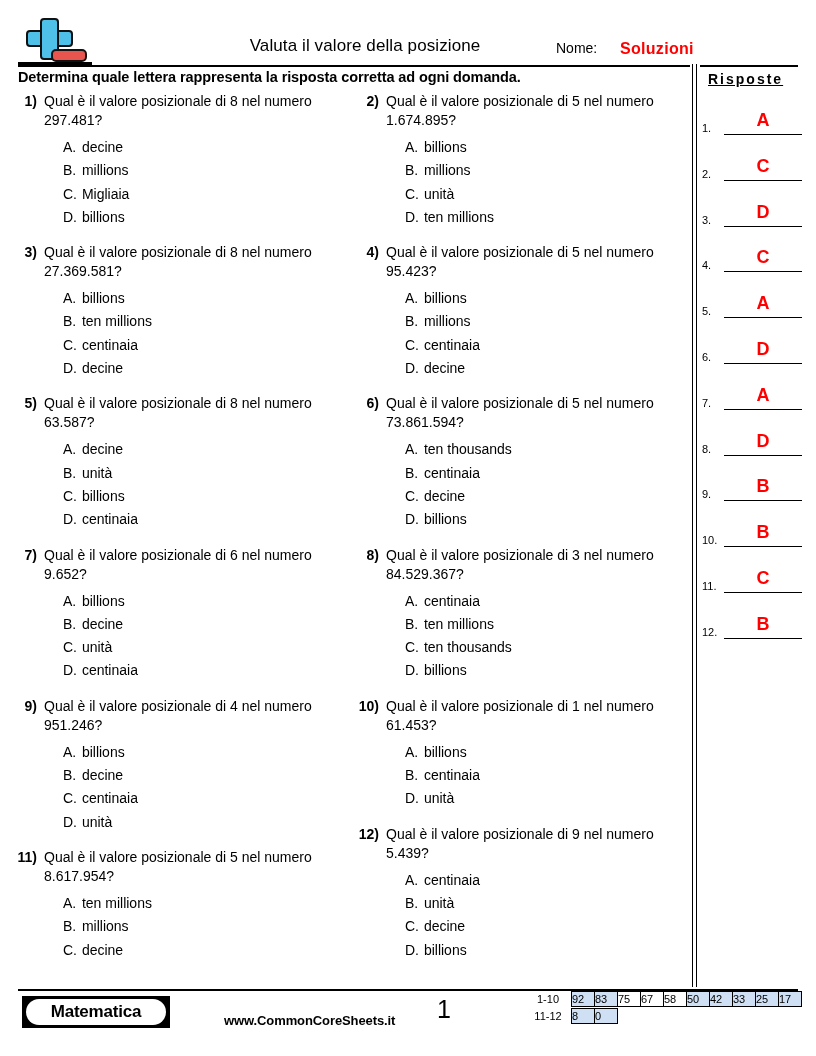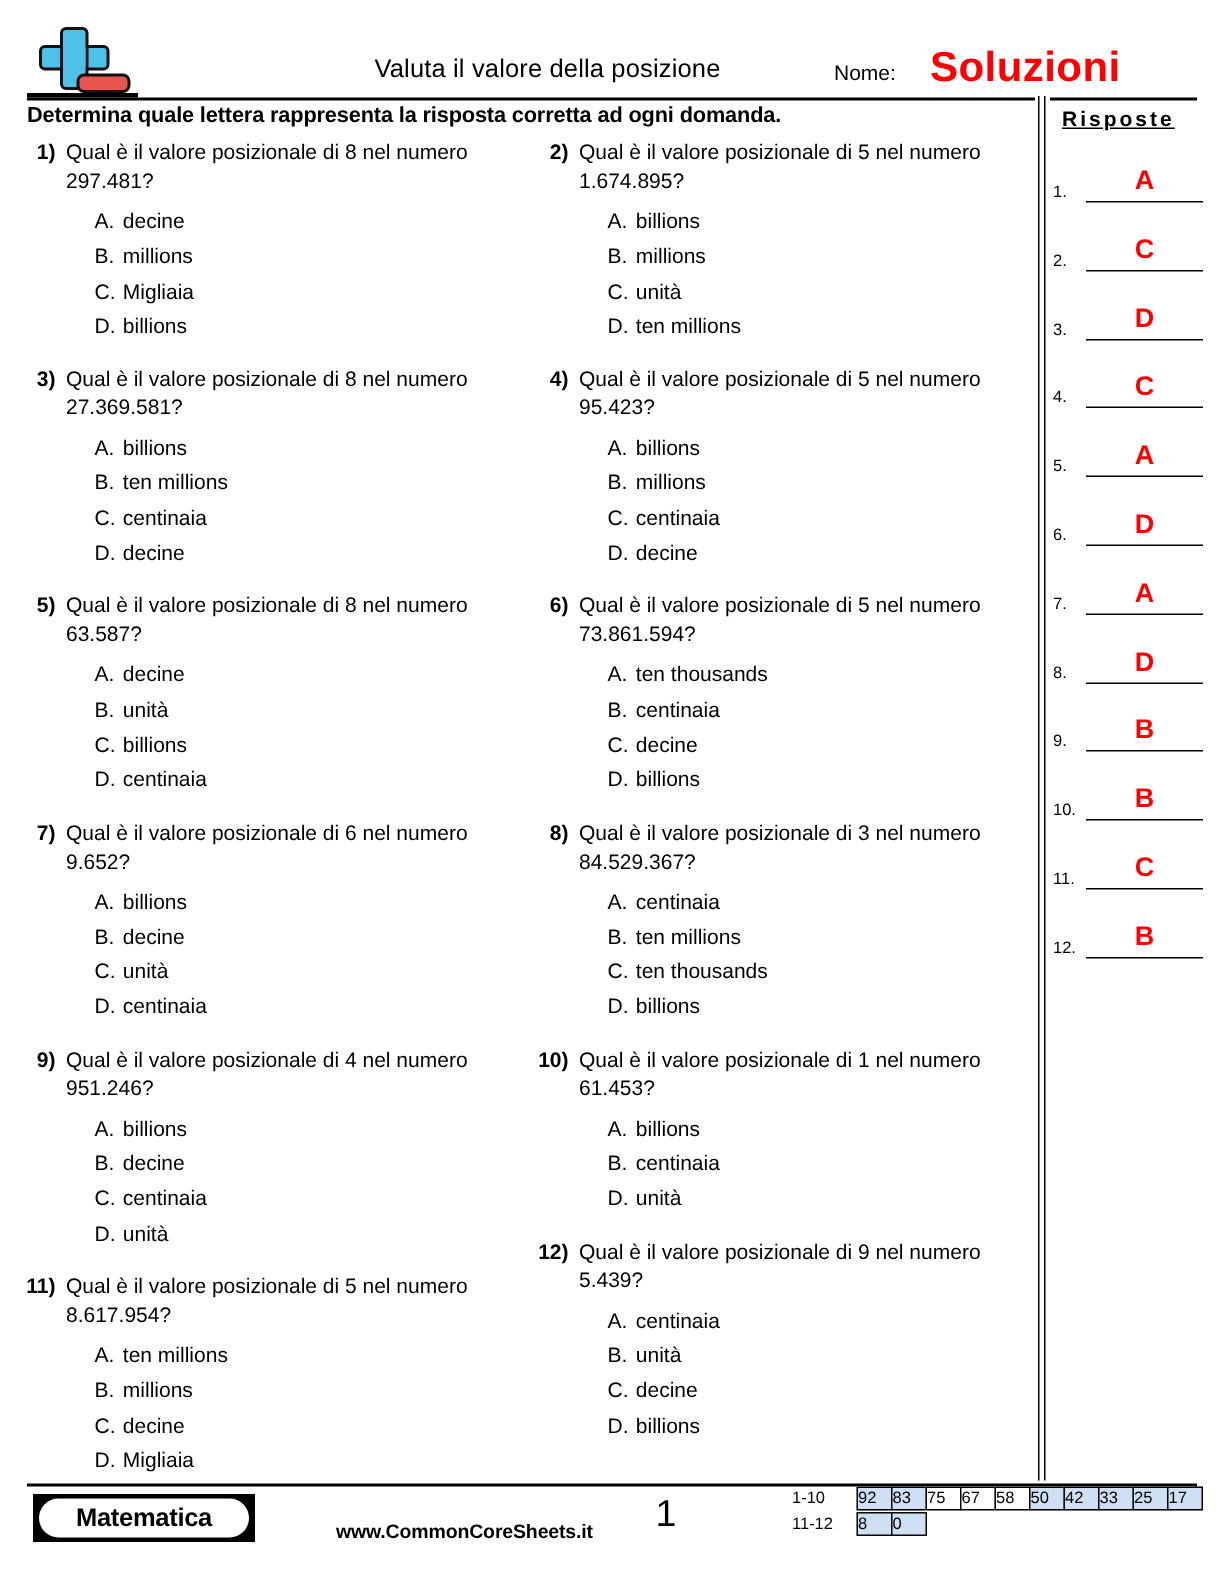--- a/index.html
+++ b/index.html
@@ -59,22 +59,22 @@
     position: absolute; left: 200px; top: 36px;
     width: 330px;
     font-size: 17px; text-align: center;
     letter-spacing: 0.1px;
   }
   .name-label {
     position: absolute; left: 556px; top: 40px;
     font-size: 14px;
   }
   .name-value {
-    position: absolute; left: 620px; top: 29px;
-    font-size: 28px; font-weight: bold; color: #ff0000;
+    position: absolute; left: 620px; top: 40px;
+    font-size: 16px; font-weight: bold; color: #ff0000;
     letter-spacing: 0.3px;
   }
 
   
   .header-rule {
     position: absolute; left: 18px; top: 65px;
     width: 672px; height: 2px; background: #000;
   }
   .header-rule-right {
     position: absolute; left: 700px; top: 65px;
@@ -200,21 +200,21 @@
   }
 
   
   .scoregrid {
     position: absolute; left: 528px; top: 991px;
     font-size: 11px;
   }
   .sg-row { display: flex; align-items: stretch; height: 16px; }
   .sg-row + .sg-row { margin-top: 1px; }
   .sg-label {
-    width: 44px; text-align: left; padding-right: 4px;
+    width: 44px; text-align: center; padding-right: 4px;
     font-size: 11px; line-height: 16px;
     font-weight: normal;
   }
   .sg-cell {
     width: 24px; text-align: left; line-height: 15px;
     border: 1px solid #000; margin-left: -1px;
     font-size: 11px; background: #fff;
   }
   .sg-cell.shaded { background: #cfe0f5; }
 </style>
@@ -308,21 +308,20 @@
         </div>
         <div class="q">
           <div class="q-head">
             <div class="q-num">11)</div>
             <div class="q-text">Qual è il valore posizionale di 5 nel numero 8.617.954?</div>
           </div>
           <div class="choices">
             <div class="choice"><span class="ltr">A.</span> <span>ten millions</span></div>
             <div class="choice"><span class="ltr">B.</span> <span>millions</span></div>
             <div class="choice"><span class="ltr">C.</span> <span>decine</span></div>
-            <div class="choice"><span class="ltr">D.</span> <span>Migliaia</span></div>
           </div>
         </div>
       </div>
     <div class="col col-right" id="col-right">
         <div class="q">
           <div class="q-head">
             <div class="q-num">2)</div>
             <div class="q-text">Qual è il valore posizionale di 5 nel numero 1.674.895?</div>
           </div>
           <div class="choices">

